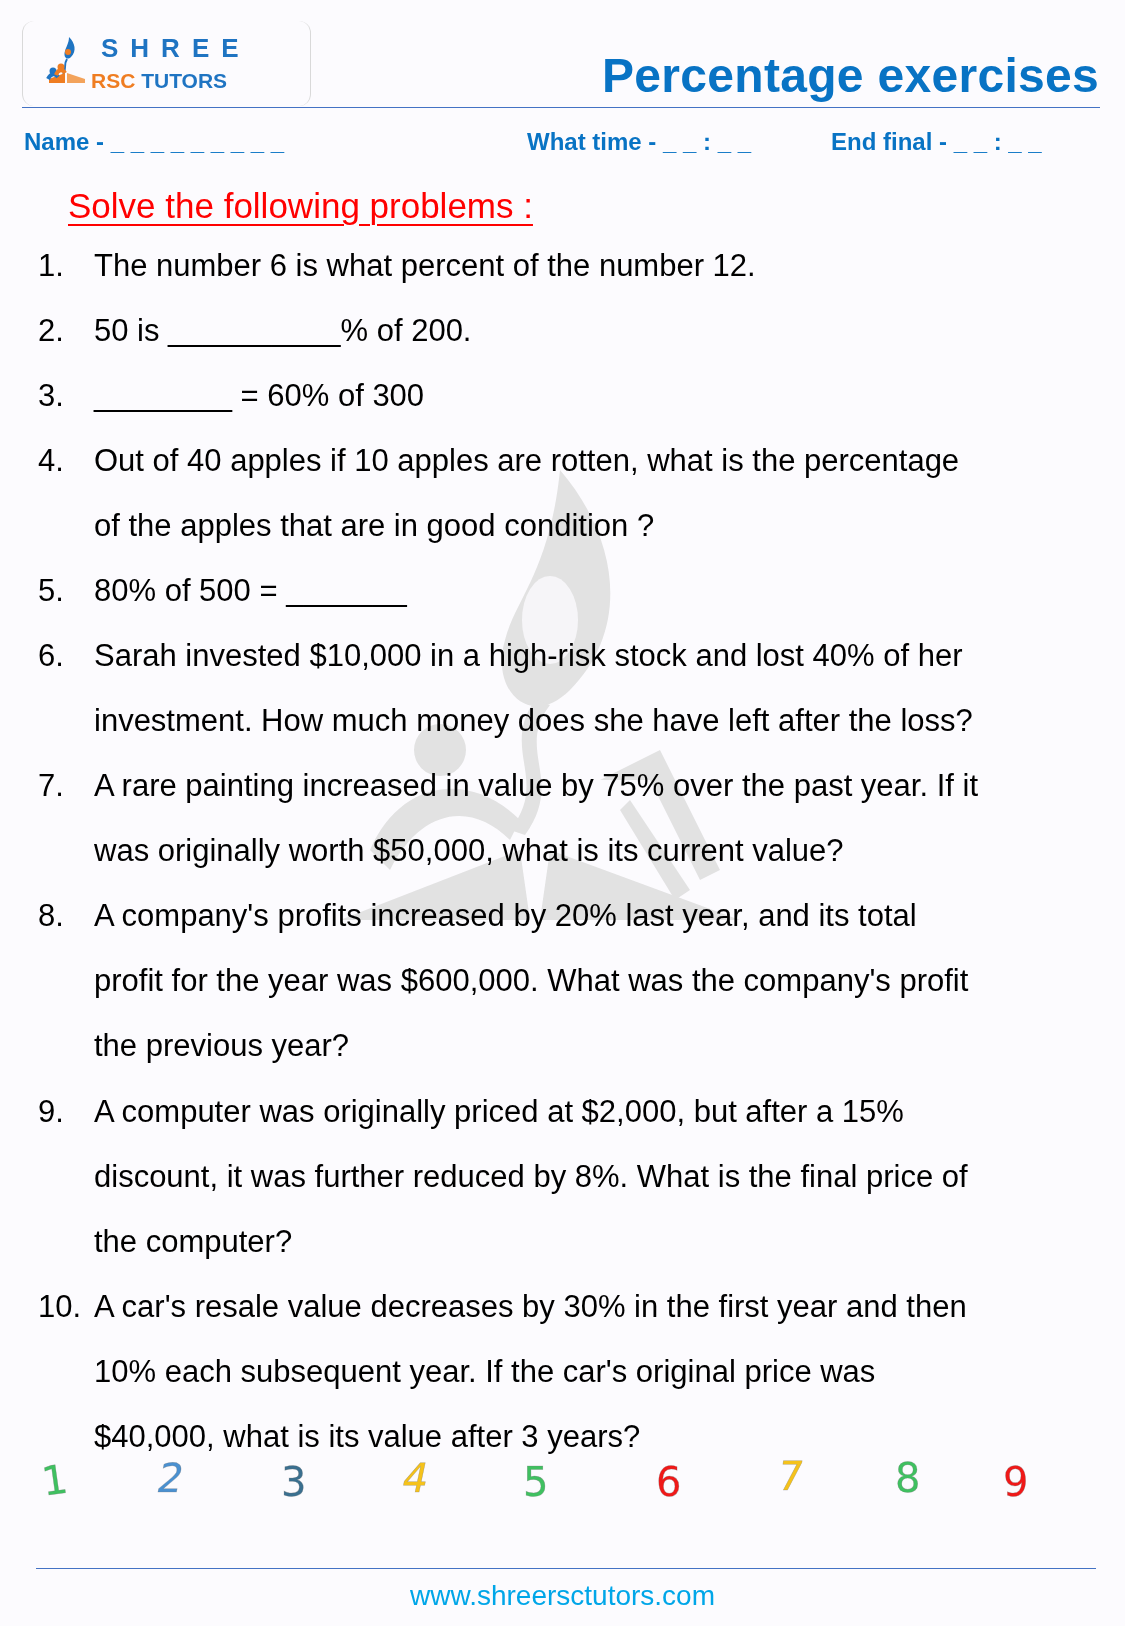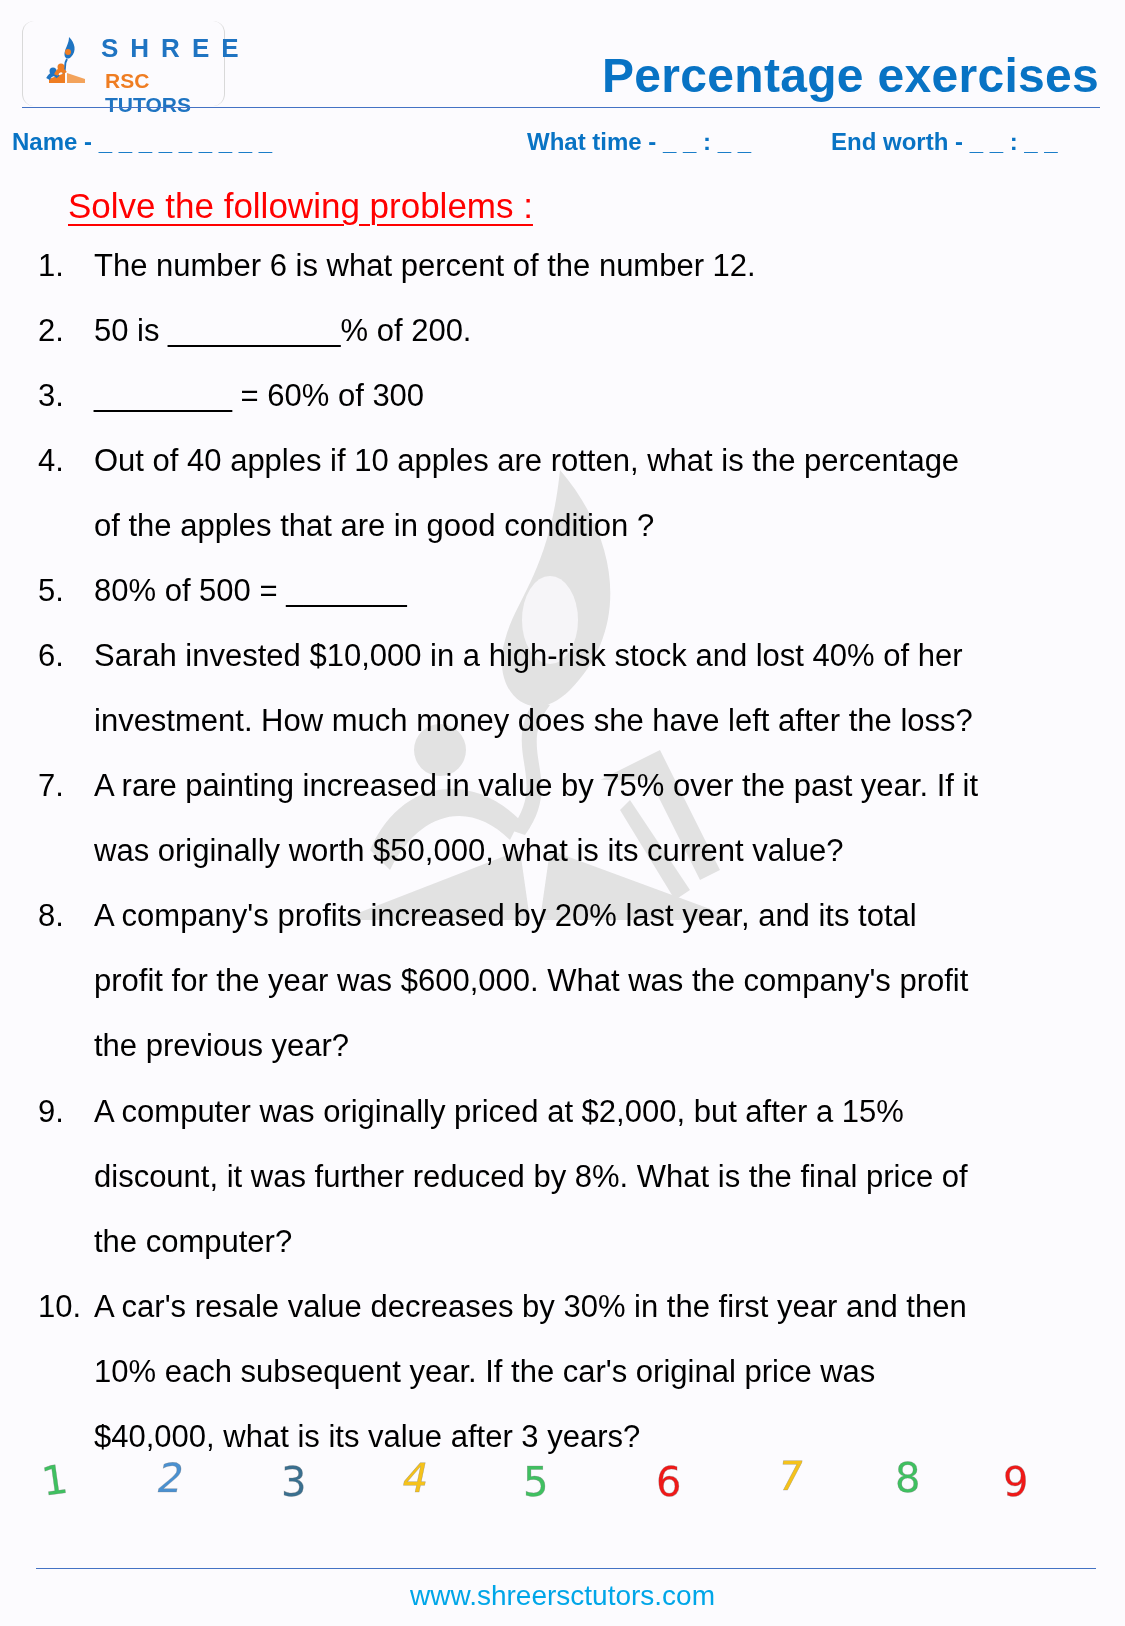--- a/index.html
+++ b/index.html
@@ -3,32 +3,32 @@
 <meta charset="utf-8">
 <style>
   html, body { margin: 0; padding: 0; }
   body {
     width: 1125px; height: 1626px; position: relative; overflow: hidden;
     background: #fcfbfe;
     font-family: "Liberation Sans", sans-serif;
     color: #000;
   }
   .logo-box {
-    position: absolute; left: 22px; top: 21px; width: 203px; height: 85px;
+    position: absolute; left: 22px; top: 21px; width: 289px; height: 85px;
     border-radius: 12px;
     border-left: 1px solid #d9d9d9; border-right: 1px solid #d9d9d9;
     box-sizing: border-box;
   }
   .logo-icon { position: absolute; left: 22px; top: 14px; width: 44px; height: 50px; }
   .logo-shree {
     position: absolute; left: 78px; top: 12px;
     font-size: 26px; font-weight: bold; letter-spacing: 12px; color: #1f74c2;
   }
   .logo-rsc {
-    position: absolute; left: 82px; top: 48px; font-size: 21px; font-weight: bold;
+    position: absolute; left: 68px; top: 48px; font-size: 21px; font-weight: bold;
   }
   .logo-rsc .rsc { color: #ef7d22; }
   .logo-rsc .tut { color: #1f74c2; }
   .title {
     position: absolute; right: 26px; top: 48px;
     font-size: 48px; font-weight: bold; color: #0873c4;
     font-family: "Liberation Sans", sans-serif; letter-spacing: 0.3px;
   }
   .hr-top { position: absolute; left: 22px; top: 107px; width: 1078px; height: 1px; background: #4472c4; }
   .meta { position: absolute; top: 128px; font-size: 24px; font-weight: bold; color: #0873c4; }
@@ -73,23 +73,23 @@
   </svg>
   <div class="logo-shree">SHREE</div>
   <div class="logo-rsc">
     <span class="rsc">RSC</span><span class="tut"> TUTORS</span>
   </div>
 </div>
 
 <div class="title">Percentage exercises</div>
 <div class="hr-top"></div>
 
-<div class="meta" style="left:12px;">Name - _ _ _ _ _ _ _ _ _</div>
+<div class="meta" style="left:24px;">Name - _ _ _ _ _ _ _ _ _</div>
 <div class="meta" style="left:527px;">What time - _ _ : _ _</div>
-<div class="meta" style="left:831px;">End worth - _ _ : _ _</div>
+<div class="meta" style="left:831px;">End final - _ _ : _ _</div>
 
 <div class="heading">Solve the following problems :</div>
 
 <svg class="watermark" viewBox="0 0 460 480">
   <g fill="#dedede">
     <path d="M260 20 C320 90 330 180 270 240 C230 280 190 240 205 190 C215 150 250 120 260 20 Z"></path>
     <ellipse cx="250" cy="170" rx="28" ry="44" fill="#f6f5f8"></ellipse>
     <path d="M235 250 C200 300 250 330 210 380 L225 385 C265 330 215 300 250 255 Z"></path>
     <circle cx="140" cy="300" r="26"></circle>
     <path d="M70 400 C100 330 170 320 220 370 L210 390 C170 350 120 360 90 420 Z"></path>

